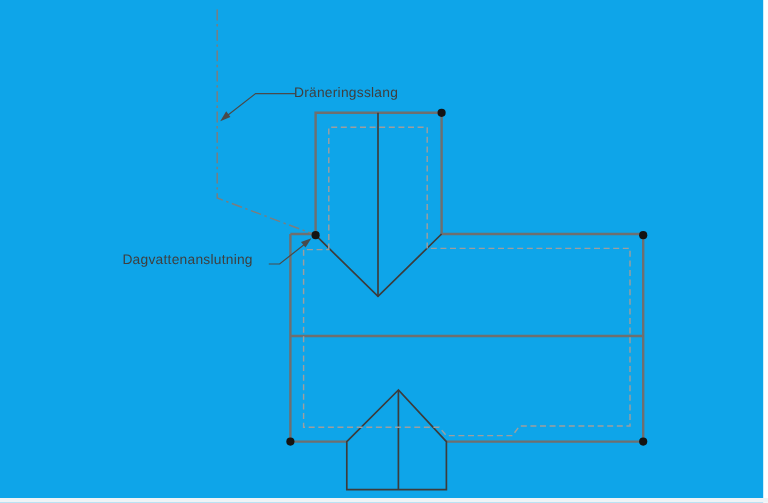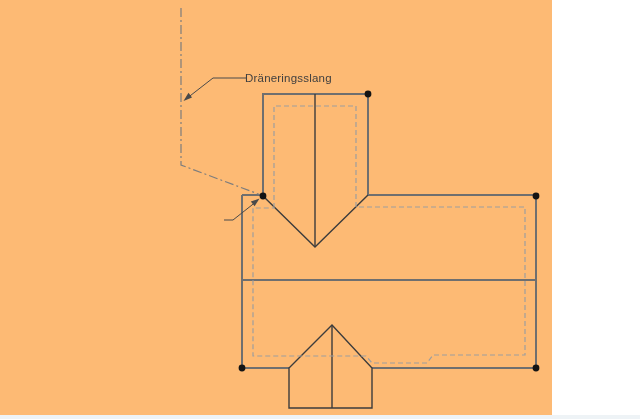--- a/index.html
+++ b/index.html
@@ -6,23 +6,23 @@
     margin: 0;
     padding: 0;
     background: #ffffff;
     width: 640px;
     height: 419px;
     overflow: hidden;
     font-family: "Liberation Sans", sans-serif;
   }
   .stage {
     position: relative;
-    width: 552px;
+    width: 636px;
     height: 419px;
-    background: #fdba74;
+    background: #0ea5e9;
   }
   svg.drawing {
     position: absolute;
     left: 0;
     top: 0;
   }
   .label {
     position: absolute;
     color: #3f3f3f;
     font-size: 11.5px;
@@ -79,16 +79,17 @@
     <circle cx="263" cy="196" r="3.4" fill="#141414"></circle>
     <circle cx="368" cy="94" r="3.4" fill="#141414"></circle>
     <circle cx="536" cy="196" r="3.4" fill="#141414"></circle>
     <circle cx="536" cy="368" r="3.4" fill="#141414"></circle>
     <circle cx="242" cy="368" r="3.4" fill="#141414"></circle>
   </svg>
 
   <div class="label" id="label-drain-hose">Dräneringsslang</div>
 
   <div class="label" id="label-stormwater">
+    <div>Dagvattenanslutning</div>
   </div>
 
   <div class="edge-band"></div>
 </div>
 
 </body></html>

